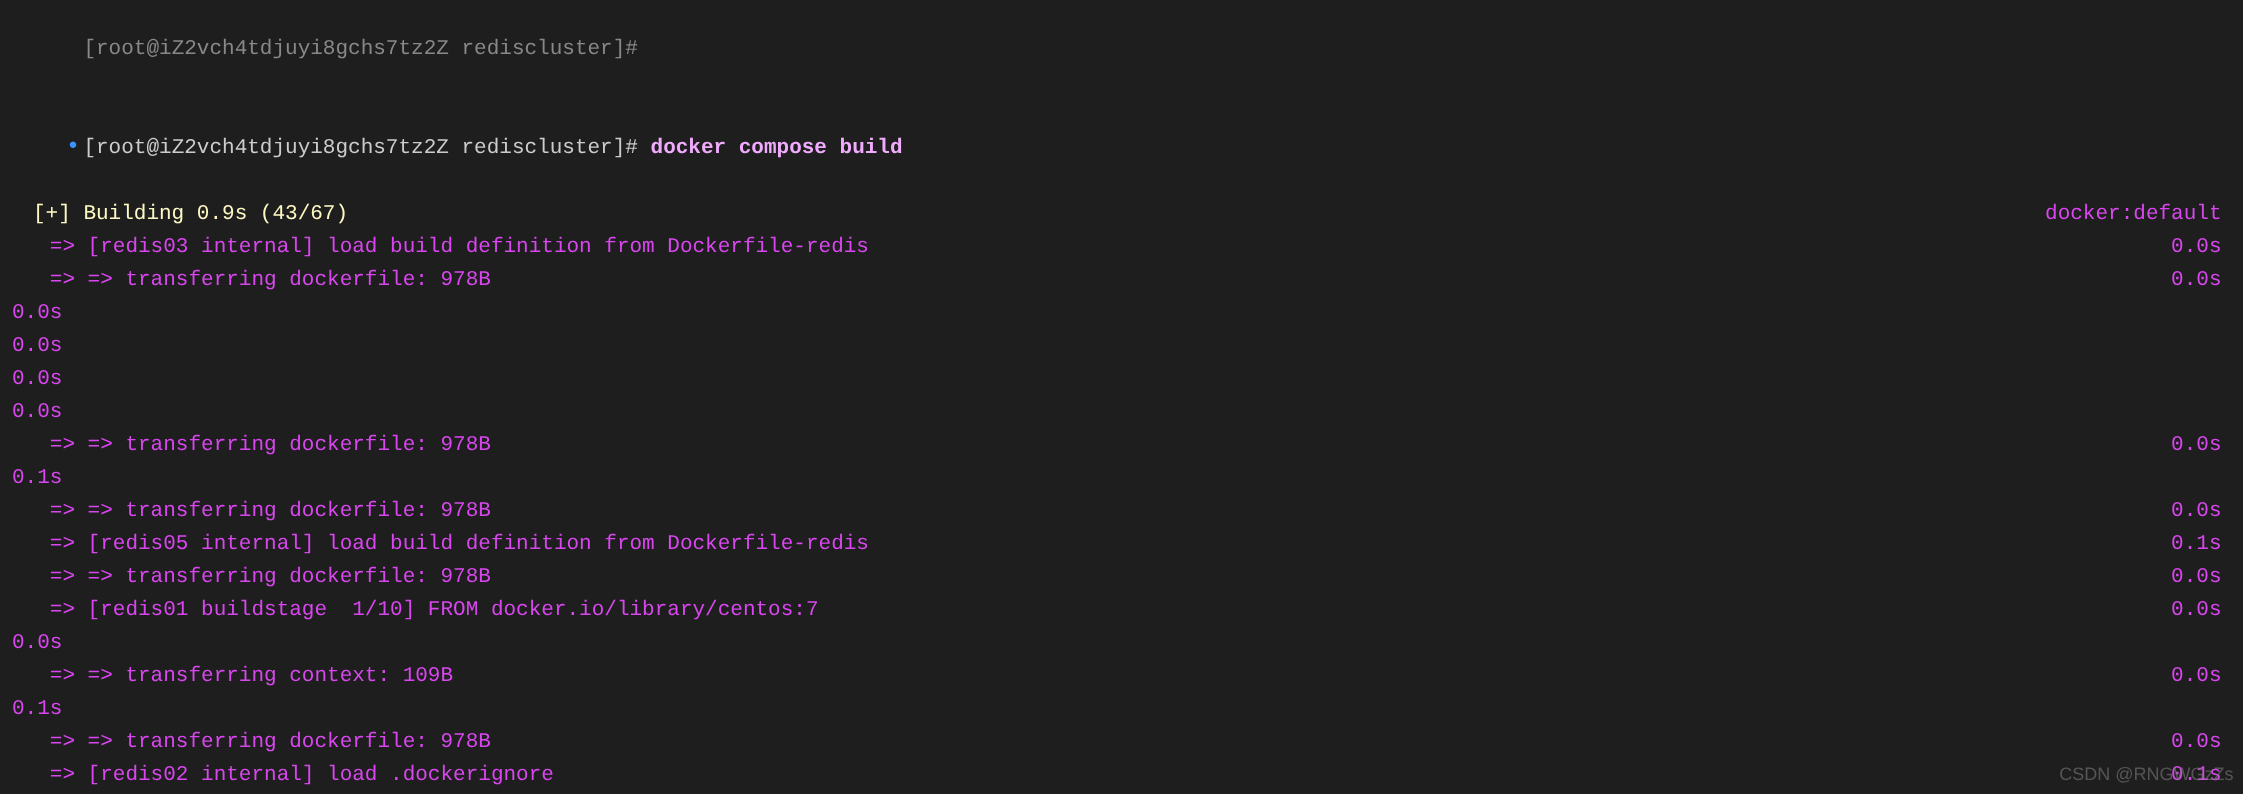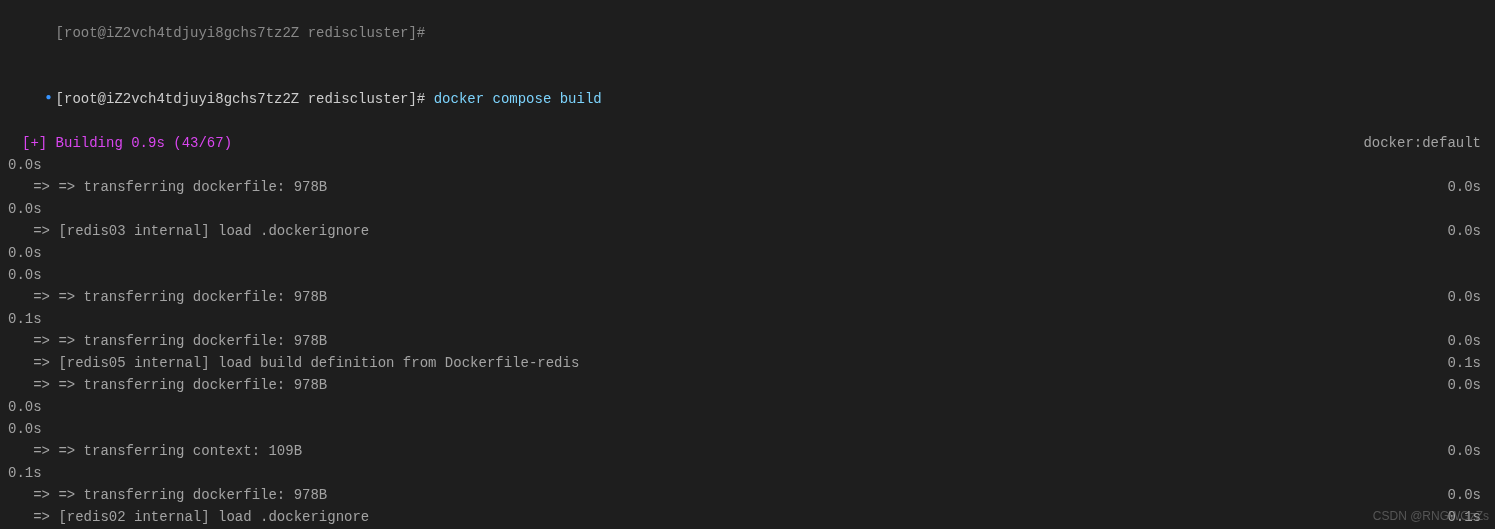--- a/index.html
+++ b/index.html
@@ -30,39 +30,40 @@
     position: relative;
     top: -1px;
   }
   .line {
     white-space: pre;
   }
   .prompt {
     color: #cccccc;
   }
   .cmd {
-    color: #7dd3fc;
+    color: #f0abfc;
+    font-weight: bold;
   }
   .status-left {
-    color: #d946ef;
+    color: #fef9c3;
     text-align: center;
   }
   .row {
     display: flex;
     justify-content: space-between;
   }
   .row .left {
     white-space: pre;
   }
   .row .right {
     white-space: pre;
     padding-right: 6px;
   }
   .blue {
-    color: #a3a3a3;
+    color: #d946ef;
   }
   .grey {
     color: #888888;
   }
   .watermark {
     position: absolute;
     right: 6px;
     bottom: 2px;
     color: #7a7a7a;
     font-size: 12px;
@@ -84,31 +85,31 @@
     <span class="gutter dot-blue">●</span><span class="prompt">[root@iZ2vch4tdjuyi8gchs7tz2Z rediscluster]#</span> <span class="cmd">docker compose build</span>
   </div>
 
   <div class="row">
     <span class="left"><span class="gutter">&nbsp;</span><span class="status-left">[+] Building 0.9s (43/67)</span></span>
     <span class="right blue">docker:default</span>
   </div>
 
   <div id="steps">
       <div class="row">
+        <span class="left blue">&nbsp;&nbsp; =&gt; [redis03 internal] load build definition from Dockerfile-redis</span>
         <span class="right blue">0.0s</span>
       </div>
       <div class="row">
         <span class="left blue">&nbsp;&nbsp; =&gt; =&gt; transferring dockerfile: 978B</span>
         <span class="right blue">0.0s</span>
       </div>
       <div class="row">
         <span class="right blue">0.0s</span>
       </div>
       <div class="row">
-        <span class="left blue">&nbsp;&nbsp; =&gt; [redis03 internal] load .dockerignore</span>
         <span class="right blue">0.0s</span>
       </div>
       <div class="row">
         <span class="right blue">0.0s</span>
       </div>
       <div class="row">
         <span class="right blue">0.0s</span>
       </div>
       <div class="row">
         <span class="left blue">&nbsp;&nbsp; =&gt; =&gt; transferring dockerfile: 978B</span>
@@ -123,20 +124,21 @@
       </div>
       <div class="row">
         <span class="left blue">&nbsp;&nbsp; =&gt; [redis05 internal] load build definition from Dockerfile-redis</span>
         <span class="right blue">0.1s</span>
       </div>
       <div class="row">
         <span class="left blue">&nbsp;&nbsp; =&gt; =&gt; transferring dockerfile: 978B</span>
         <span class="right blue">0.0s</span>
       </div>
       <div class="row">
+        <span class="left blue">&nbsp;&nbsp; =&gt; [redis01 buildstage  1/10] FROM docker.io/library/centos:7</span>
         <span class="right blue">0.0s</span>
       </div>
       <div class="row">
         <span class="right blue">0.0s</span>
       </div>
       <div class="row">
         <span class="left blue">&nbsp;&nbsp; =&gt; =&gt; transferring context: 109B</span>
         <span class="right blue">0.0s</span>
       </div>
       <div class="row">

